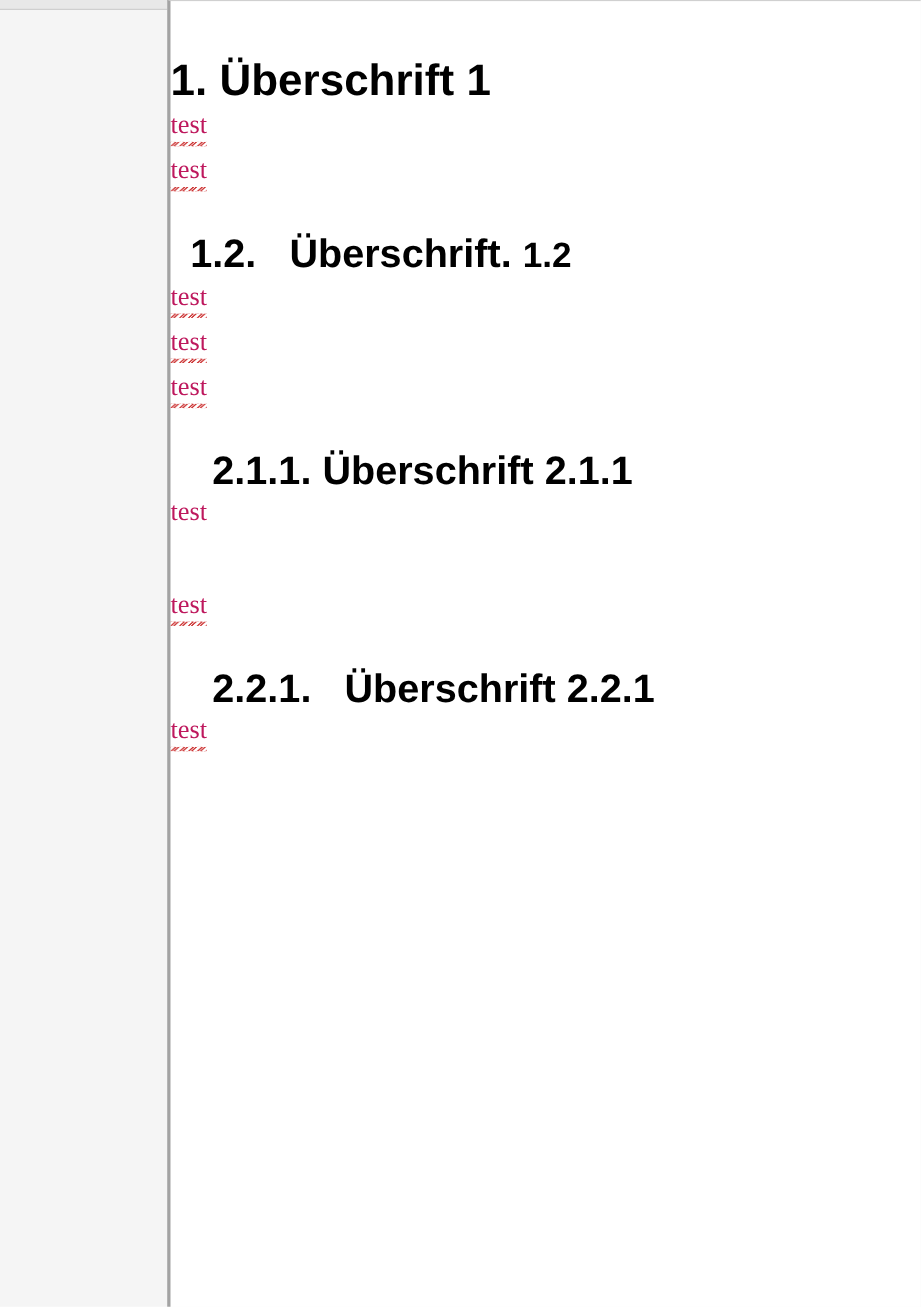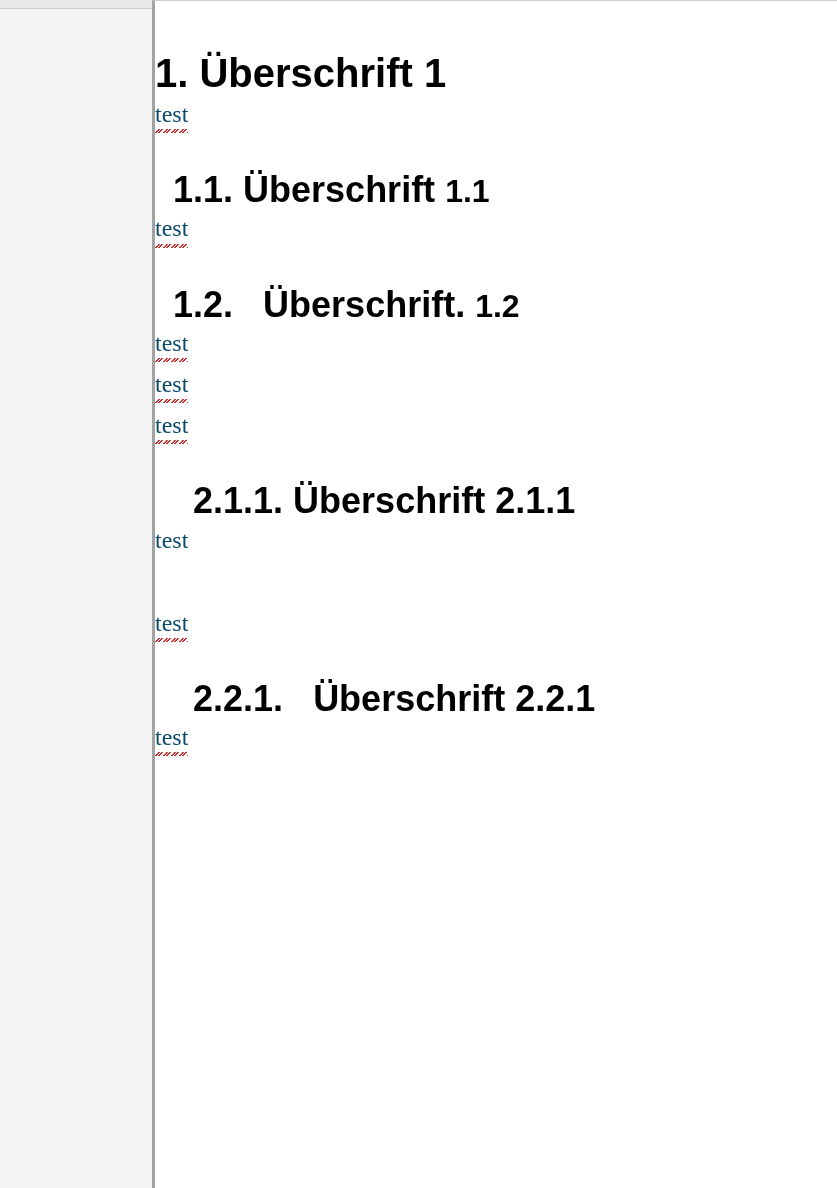--- a/index.html
+++ b/index.html
@@ -64,21 +64,21 @@
     }
     .num-suffix-med {
       font-size: 32px;
     }
     .num-suffix-small {
       font-size: 36px;
     }
     .body-text {
       font-family: Georgia, 'Times New Roman', serif;
       font-size: 24px;
-      color: #0c4a6e;
+      color: #be185d;
       margin: 2px 0 10px 0;
       padding: 0;
       line-height: 1.3;
     }
     .spellcheck {
       position: relative;
       display: inline-block;
     }
     .spellcheck::after {
       content: "";
@@ -105,25 +105,20 @@
 
     <div class="h1">
       <span>1.</span>
       <span>Überschrift</span>
       <span>1</span>
     </div>
     <div class="body-text">
       <span class="spellcheck">test</span>
     </div>
 
-    <div class="h2">
-      <span>1.1.</span>
-      <span>Überschrift</span>
-      <span class="num-suffix-med">1.1</span>
-    </div>
     <div class="body-text">
       <span class="spellcheck">test</span>
     </div>
 
     <div class="h2">
       <span>1.2.</span>
       <span>&nbsp;</span>
       <span>Überschrift.</span>
       <span class="num-suffix-med">1.2</span>
     </div>

